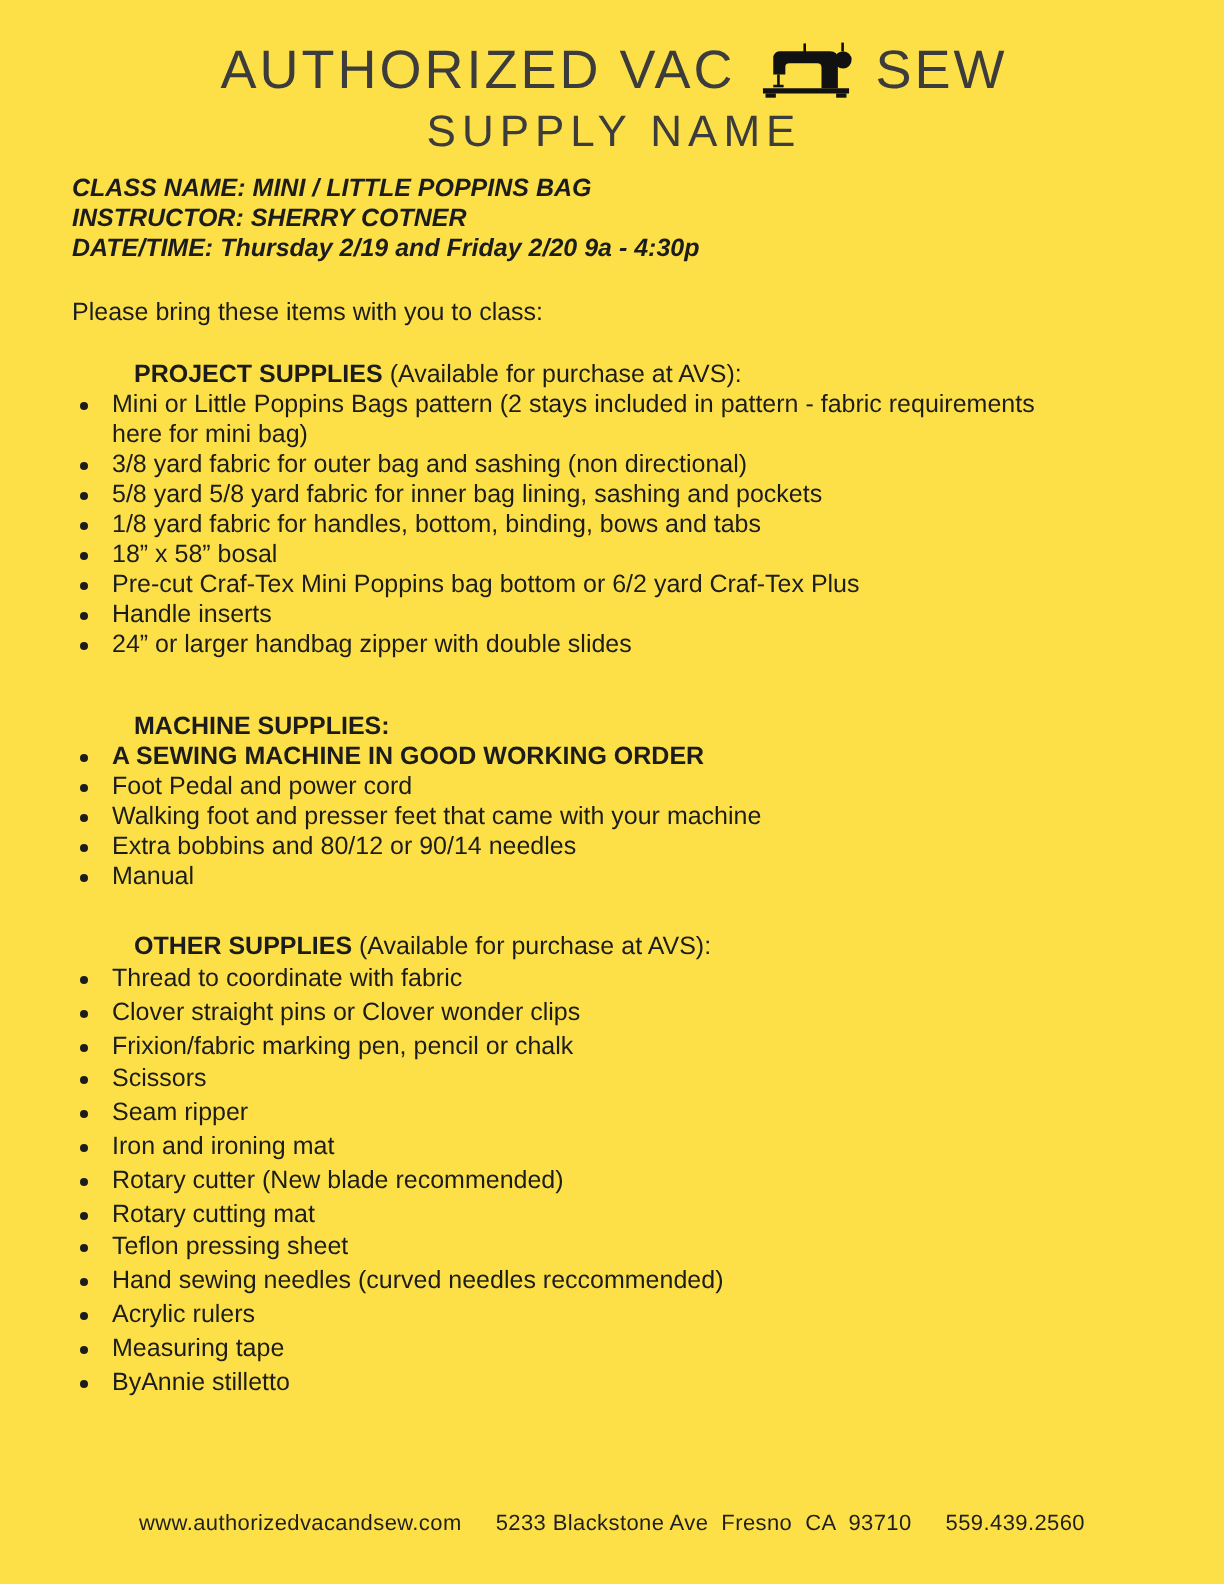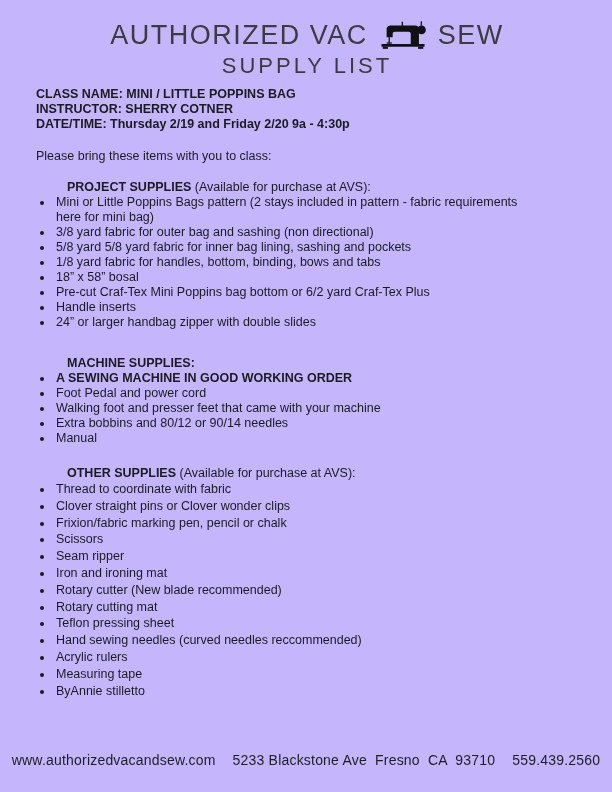--- a/index.html
+++ b/index.html
@@ -1,20 +1,20 @@
 <!DOCTYPE html>
 <html><head>
 <meta charset="utf-8">
 <style>
   html, body { margin: 0; padding: 0; background: #ffffff; }
   .page {
     position: relative;
     width: 612px;
     height: 792px;
-    background: #c4b5fd;
+    background: #fde047;
     box-sizing: border-box;
     padding: 18px 34px 0 36px;
     font-family: "Liberation Sans", sans-serif;
     font-size: 12.5px;
     color: #1c1c1c;
     overflow: hidden;
   }
 
   
   .doc-header { text-align: center; color: #3c3c3c; }
@@ -33,21 +33,21 @@
   .subtitle {
     font-size: 22px;
     letter-spacing: 3px;
     line-height: 26px;
     margin-top: 1px;
     font-weight: 400;
   }
 
   
   .class-info { margin-top: 8px; font-weight: bold; line-height: 15px; }
-  .class-info div { white-space: pre; }
+  .class-info div { white-space: pre; font-style: italic; }
 
   .intro { margin: 17px 0 0 0; line-height: 15px; }
 
   
   .supply-section { margin-top: 16px; }
   .section-machine { margin-top: 26px; }
   .section-other { margin-top: 20px; }
   .supply-section h3 {
     margin: 0;
     font-size: 12.5px;
@@ -68,21 +68,21 @@
   .section-other li { line-height: 16.8px; }
   li.caps-bold { font-weight: 700; }
 
   
   .doc-footer {
     position: absolute;
     left: 0;
     bottom: 24px;
     width: 612px;
     text-align: center;
-    font-size: 14px;
+    font-size: 11px;
     letter-spacing: 0.2px;
     color: #1f1f1f;
   }
   .doc-footer span { white-space: pre; }
   .doc-footer .seg-gap { margin-left: 17px; }
 </style>
 </head>
 <body>
 
 <div class="page">
@@ -106,21 +106,21 @@
             <rect x="22" y="52" width="12" height="3"></rect>
 
             <path d="M10 56 L110 56 L110 62 L10 62 Z"></path>
             <path d="M13 62 L25 62 L25 67 L13 67 Z"></path>
             <path d="M95 62 L107 62 L107 67 L95 67 Z"></path>
           </g>
         </svg>
       </span>
       <span>SEW</span>
     </div>
-    <div class="subtitle">SUPPLY LIST</div>
+    <div class="subtitle">SUPPLY NAME</div>
   </header>
 
   <section class="class-info">
     <div>CLASS NAME: MINI / LITTLE POPPINS BAG</div>
     <div>INSTRUCTOR: SHERRY COTNER</div>
     <div>DATE/TIME: Thursday 2/19 and Friday 2/20 9a - 4:30p</div>
   </section>
 
   <p class="intro">Please bring these items with you to class:</p>
 

